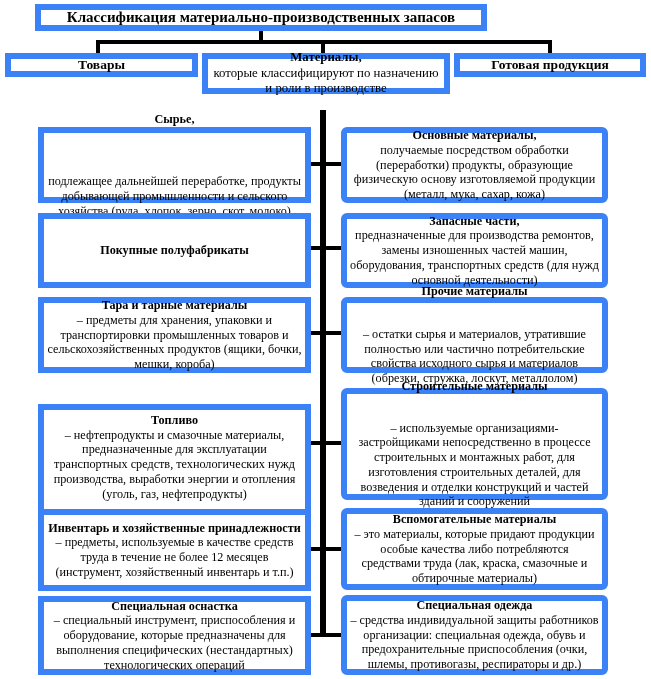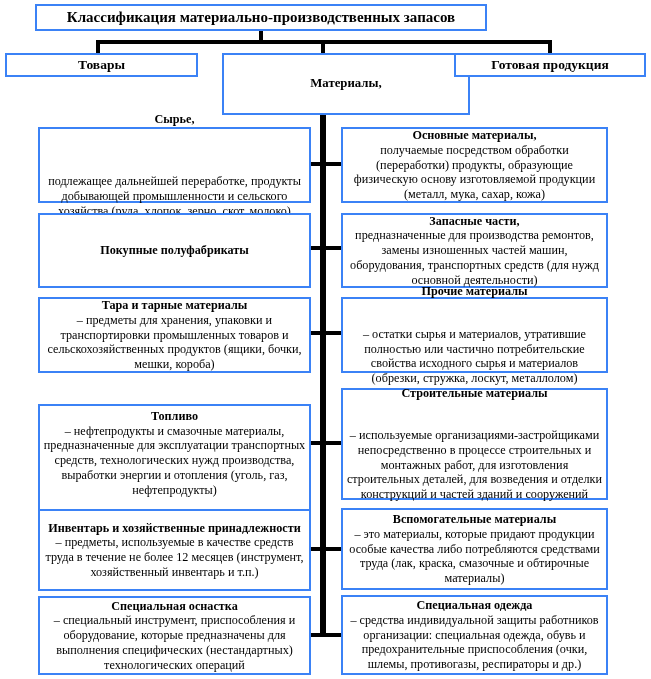--- a/index.html
+++ b/index.html
@@ -1,36 +1,36 @@
 <!DOCTYPE html>
 <html lang="ru"><head>
 <meta charset="utf-8">
 <style>
   html,body{margin:0;padding:0;background:#ffffff;}
   .canvas{
     position:relative;width:651px;height:679px;background:#ffffff;
     font-family:"Liberation Serif","DejaVu Serif",serif;color:#000;
   }
   .box{
-    position:absolute;box-sizing:border-box;border:2px solid #3b82f6;background:#fff;
+    position:absolute;box-sizing:border-box;border:6px solid #3b82f6;background:#fff;
     display:flex;flex-direction:column;align-items:center;justify-content:center;
     text-align:center;z-index:2;padding:1px 3px;
   }
   .cat{font-size:12.2px;line-height:14.7px;}
   .cat .hd{font-weight:bold;display:block;}
   .cat .bd{display:block;}
   .top-align{justify-content:flex-start;padding-top:3px;}
   .lbox{left:38px;width:273px;}
-  .rbox{left:341px;width:267px;}
+  .rbox{left:341px;width:267px;border-radius:6px;}
   .line{position:absolute;background:#000;z-index:1;}
 
   
   #box-title{left:35px;top:4px;width:452px;height:27px;font-size:15px;font-weight:bold;}
   #box-tovary{left:5px;top:53px;width:193px;height:24px;font-size:13.5px;font-weight:bold;}
-  #box-materialy{left:202px;top:53px;width:248px;height:62px;font-size:12.8px;line-height:15.5px;margin-left:20px;}
+  #box-materialy{left:202px;top:53px;width:248px;height:41px;font-size:12.8px;line-height:15.5px;}
   #box-materialy .hd{font-weight:bold;display:block;}
   #box-gotovaya{left:454px;top:53px;width:192px;height:24px;font-size:13.5px;font-weight:bold;}
 
   
   #ln-title-stem{left:259px;top:31px;width:4px;height:10px;}
   #ln-hbar{left:96px;top:40px;width:456px;height:4px;}
   #ln-drop-left{left:96px;top:44px;width:4px;height:9px;}
   #ln-drop-mid{left:321px;top:44px;width:4px;height:9px;}
   #ln-drop-right{left:548px;top:44px;width:4px;height:9px;}
   #ln-trunk{left:320px;top:110px;width:6px;height:527px;}
@@ -67,20 +67,21 @@
   <div class="box" id="box-title">
     <span>Классификация материально-производственных запасов</span>
   </div>
 
   <div class="box" id="box-tovary">
     <span>Товары</span>
   </div>
 
   <div class="box" id="box-materialy">
     <span class="hd">Материалы,</span>
+    <span>которые классифицируют по назначению и роли в производстве</span>
   </div>
 
   <div class="box" id="box-gotovaya">
     <span>Готовая продукция</span>
   </div>
 
   <div class="box cat lbox" id="L1">
     <span class="hd">Сырье,</span>
     <span class="bd">подлежащее дальнейшей переработке, продукты добывающей промышленности и сельского хозяйства (руда, хлопок, зерно, скот, молоко)</span>
   </div>

